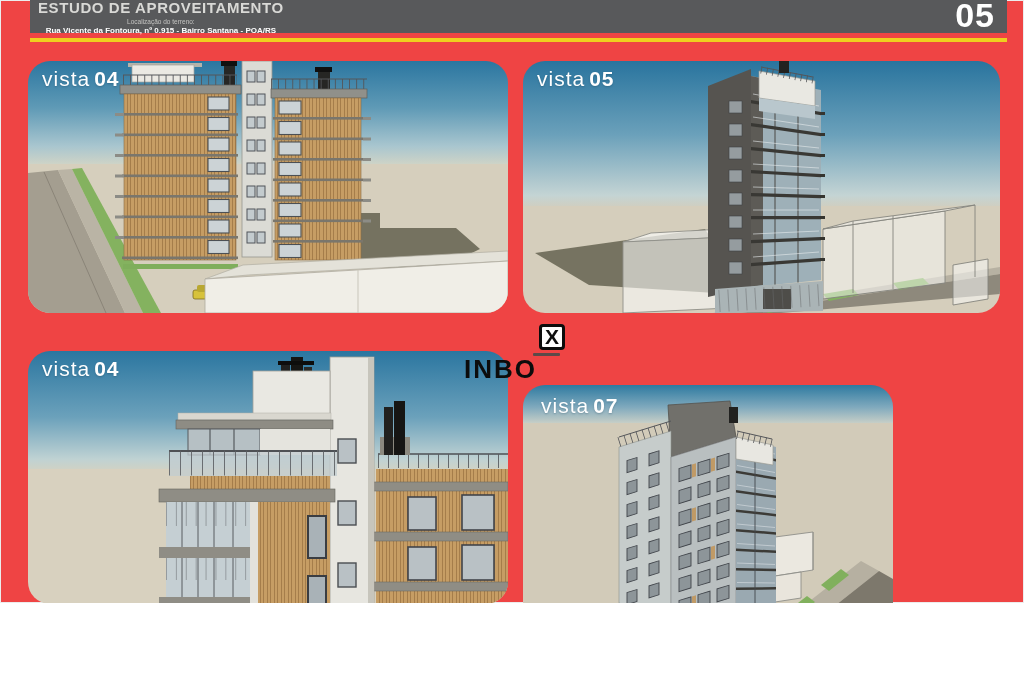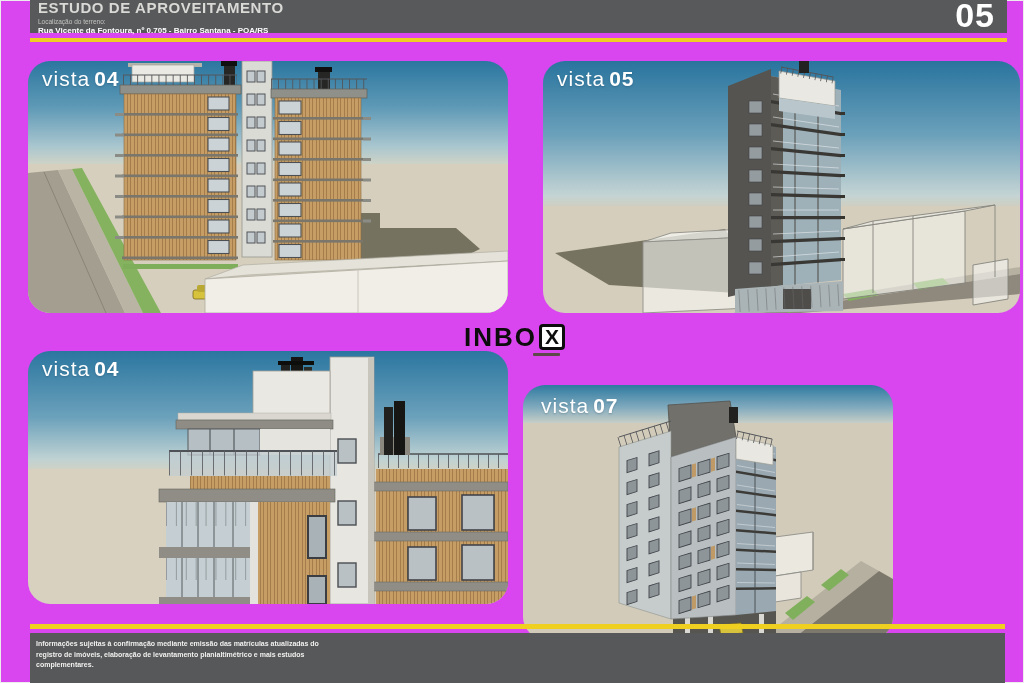--- a/index.html
+++ b/index.html
@@ -1,58 +1,58 @@
 <!DOCTYPE html>
 <html><head>
 <meta charset="utf-8">
 <style>
   html,body{margin:0;padding:0;background:#ffffff;}
   .page{
-    position:relative;width:1024px;height:683px;background:#d946ef;overflow:hidden;
-    font-family:"Liberation Sans",sans-serif;box-shadow:inset 0 0 0 1px #ececec;
+    position:relative;width:1024px;height:603px;background:#ef4444;overflow:hidden;
+    font-family:"Liberation Sans",sans-serif;box-shadow:inset 0 0 0 1px #ececec;text-align:center;
   }
   
   .topbar{position:absolute;left:30px;top:0;width:977px;height:33px;background:#58595b;}
   .title-block{position:absolute;left:8px;top:0;}
   .doc-title{margin:0;font-size:15px;font-weight:bold;color:#d9d9d6;letter-spacing:.6px;line-height:16px;}
   .loc-label{font-size:6.5px;color:#c3c3c0;margin-top:2px;}
   .loc-value{font-size:8px;font-weight:bold;color:#ffffff;margin-top:1px;}
   .page-num{position:absolute;right:12px;top:50%;transform:translateY(-54%);font-size:34px;font-weight:bold;color:#ffffff;letter-spacing:1px;}
   .rule{position:absolute;background:#efcf1f;}
   .rule-top{left:30px;top:38px;width:977px;height:4px;}
   .rule-bottom{left:30px;top:624px;width:975px;height:5px;}
   
   .panel{position:absolute;overflow:hidden;border-radius:22px;}
   .panel svg{display:block;width:100%;height:100%;}
   .p1{left:28px;top:61px;width:480px;height:252px;}
-  .p2{left:523px;top:61px;width:477px;height:252px;margin-left:20px;}
+  .p2{left:523px;top:61px;width:477px;height:252px;}
   .p3{left:28px;top:351px;width:480px;height:253px;}
   .p4{left:523px;top:351px;width:370px;height:254px;margin-top:34px;}
   .vista-label{position:absolute;top:6px;left:14px;color:#ffffff;font-size:21px;letter-spacing:1px;text-shadow:0 1px 2px rgba(0,40,60,.25);}
   .vista-label b{font-weight:bold;margin-left:4px;}
   .p4 .vista-label{top:9px;left:18px;}
   
   .watermark{position:absolute;left:464px;top:324px;display:flex;align-items:flex-start;}
-  .wm-text{font-size:26px;font-weight:bold;color:#0c0c0c;letter-spacing:2px;line-height:26px;}
+  .wm-text{font-size:26px;font-weight:bold;color:#0c0c0c;letter-spacing:2px;line-height:26px;margin-top:32px;}
   .wm-x{display:inline-block;font-size:21px;font-weight:bold;color:#0c0c0c;border:3px solid #0c0c0c;border-radius:4px;padding:0 3px;line-height:20px;margin-left:2px;background:#fdfdfd;}
   .wm-tagline{position:absolute;left:69px;top:29px;width:27px;height:3px;background:#5c4a49;border-radius:1px;}
   
   .footbar{position:absolute;left:30px;top:633px;width:975px;height:50px;background:#57585a;}
   .footbar p{margin:6px 0 0 6px;font-size:7px;font-weight:bold;color:#f0f0ee;line-height:1.5;white-space:pre-line;}
 </style>
 </head>
 <body>
 
 <div class="page">
 
   <header class="topbar">
     <div class="title-block">
       <h1 class="doc-title">ESTUDO DE APROVEITAMENTO</h1>
       <div class="loc-label">Localização do terreno:</div>
-      <div class="loc-value">Rua Vicente da Fontoura, nº 0.705 - Bairro Santana  - POA/RS</div>
+      <div class="loc-value">Rua Vicente da Fontoura, nº 0.915 - Bairro Santana  - POA/RS</div>
     </div>
     <div class="page-num">05</div>
   </header>
   <div class="rule rule-top"></div>
 
   <section class="panel p1">
     <svg viewBox="0 0 480 252" preserveAspectRatio="none">
       <defs>
         <linearGradient id="sky1" x1="0" y1="0" x2="0" y2="1">
           <stop offset="0" stop-color="#2b76a0"></stop>

